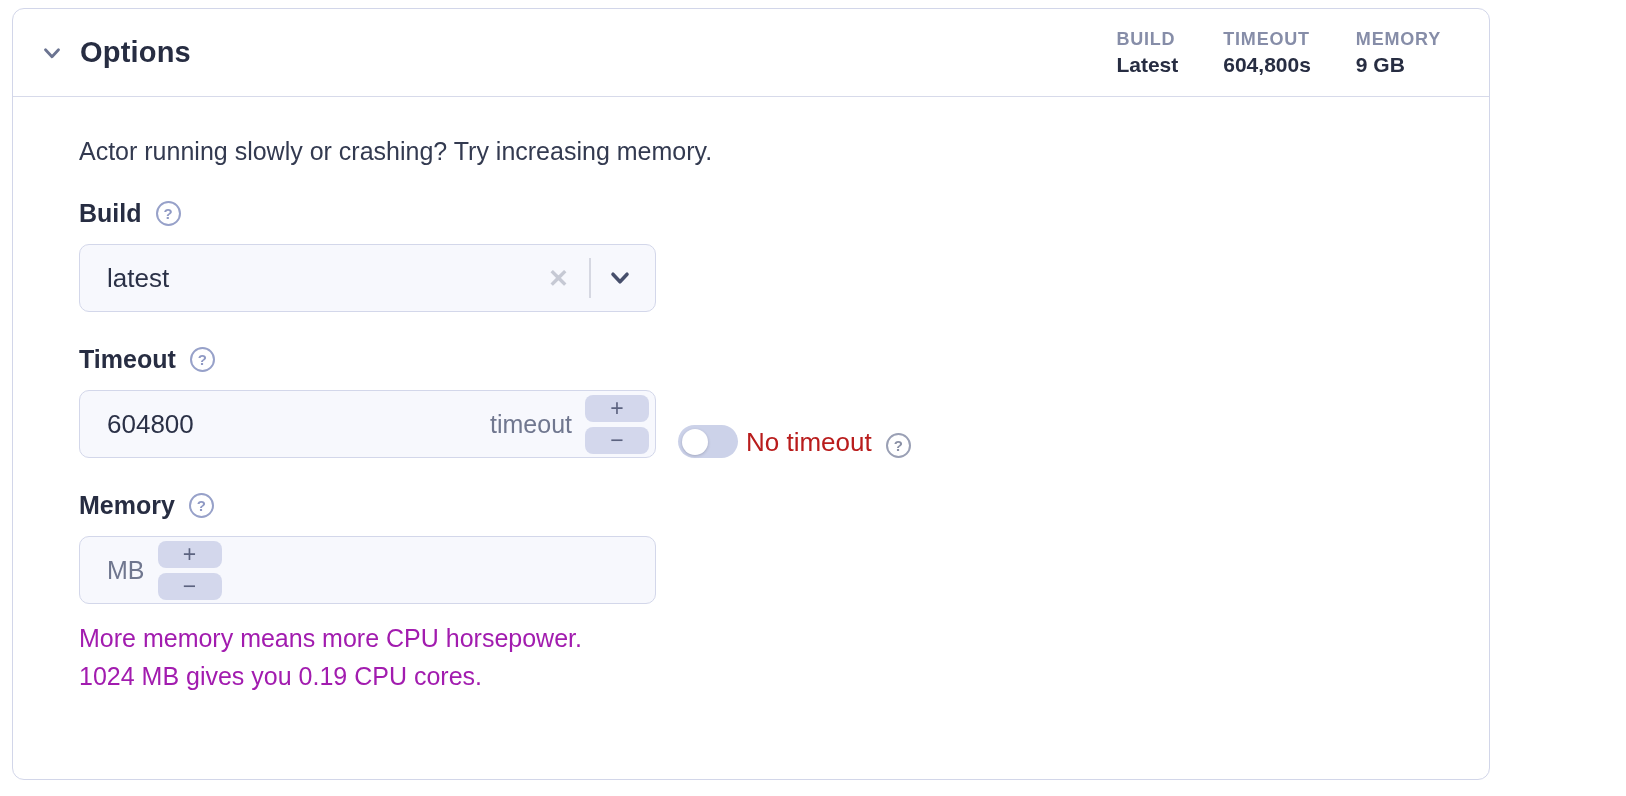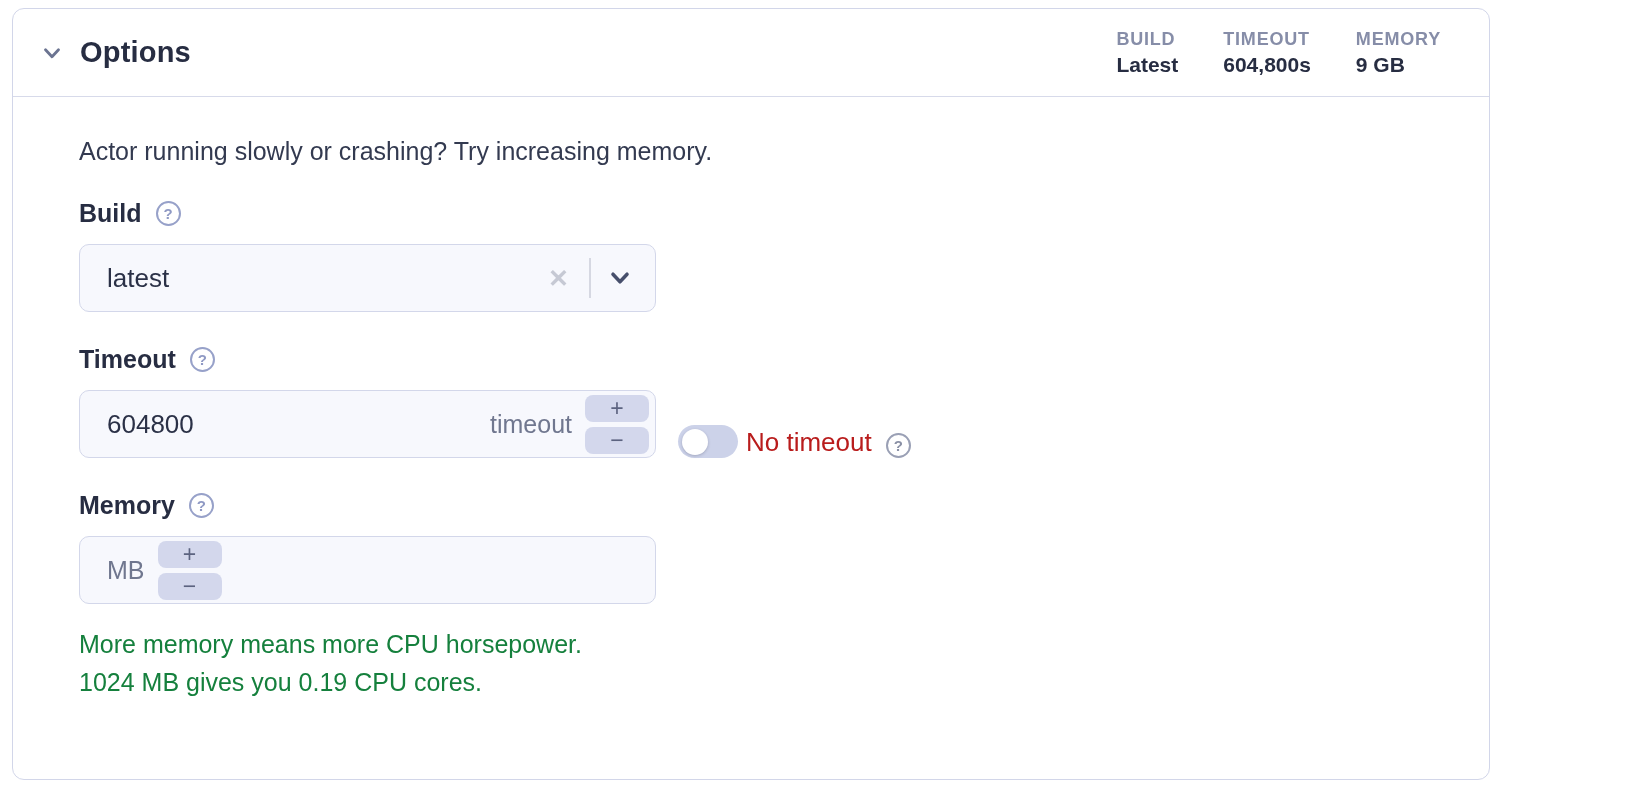--- a/index.html
+++ b/index.html
@@ -110,21 +110,21 @@
   }
   .toggle-knob {
     position: absolute;
     left: 4px; top: 3.5px;
     width: 26px; height: 26px;
     border-radius: 50%;
     background: #ffffff;
     box-shadow: 0 1px 3px rgba(40,45,70,0.25);
   }
   .toggle-label { margin-left: 8px; margin-right: 14px; font-size: 26px; color: #b91c1c; white-space: nowrap; }
-  .helper-text { margin-top: 21px; font-size: 25px; line-height: 38px; color: #15803d; }
+  .helper-text { margin-top: 15px; font-size: 25px; line-height: 38px; color: #a21caf; }
 </style>
 </head>
 <body>
 
 <div class="panel">
 
   <div class="panel-header">
     <svg class="collapse-icon" viewBox="0 0 24 24" fill="none">
       <polyline points="6,9 12,15.5 18,9" stroke="#6b7491" stroke-width="2.6" stroke-linecap="round" stroke-linejoin="round"></polyline>
     </svg>

